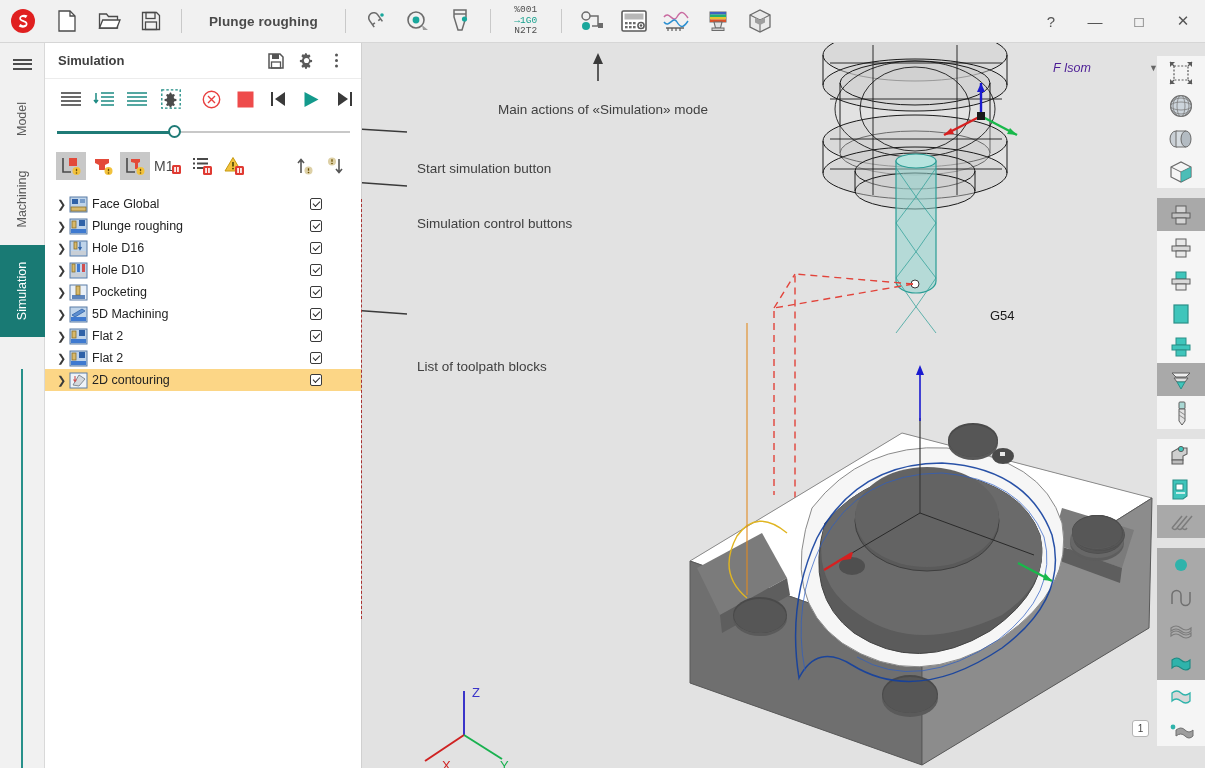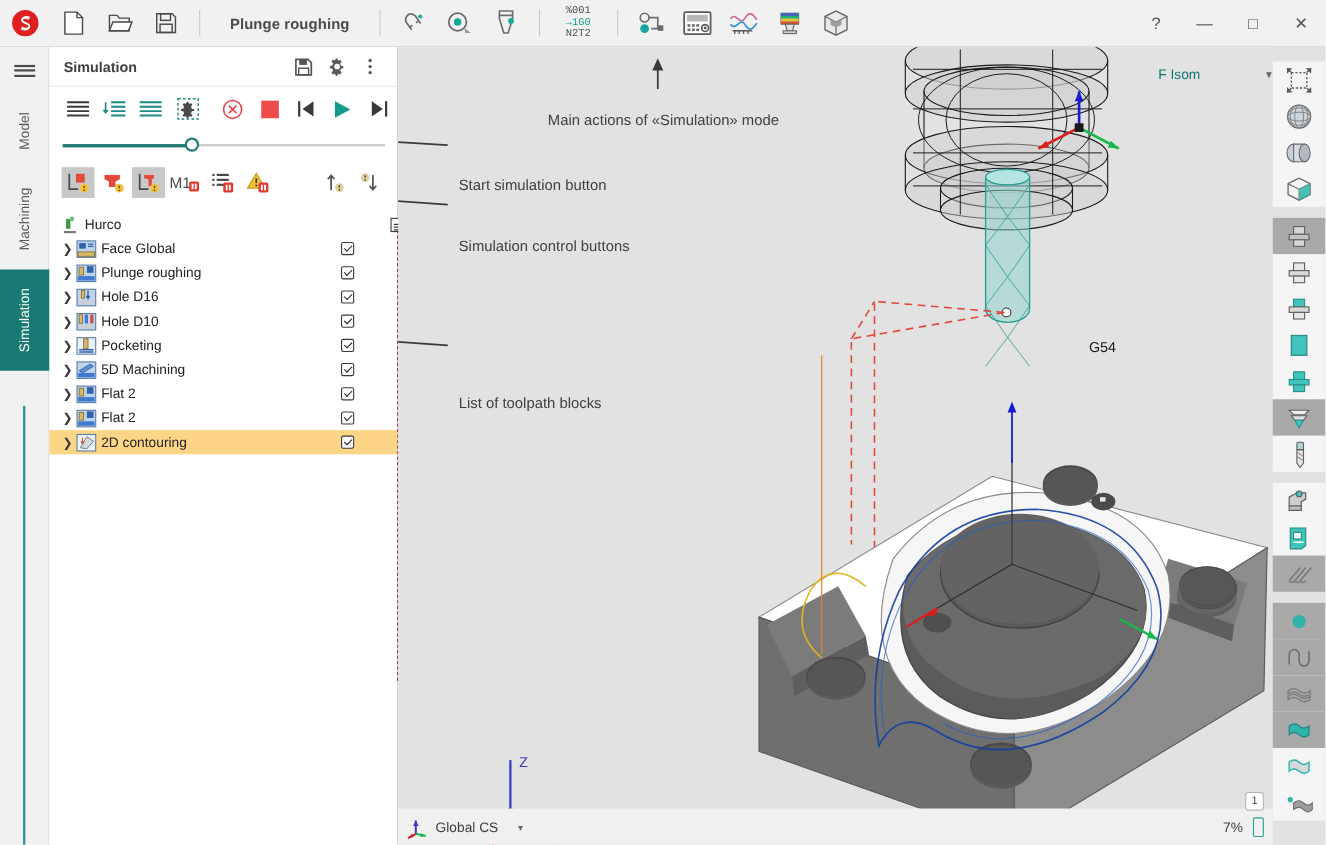--- a/index.html
+++ b/index.html
@@ -132,21 +132,21 @@
 
   
   .viewport{
     position:absolute; left:362px; top:43px; width:843px; height:725px;
     background:#e2e2e2; overflow:hidden;
   }
   .vp-combo{
     position:absolute; right:47px; top:13px; width:105px; height:24px;
     display:flex; align-items:center; cursor:pointer;
   }
-  .vp-combo .lbl{ font-size:12.5px; color:#0f766e; }
+  .vp-combo .lbl{ font-size:12.5px; color:#4c1d95;font-style:italic; }
   .vp-combo .cv{ margin-left:auto; font-size:9px; color:#666; }
 
   .ann{
     position:absolute; font-size:13.5px; color:#404040; white-space:nowrap;
   }
 
   
   .rrail{
     position:absolute; right:0; top:43px; width:48px; height:725px;
     background:#e2e2e2;
@@ -511,35 +511,20 @@
           <circle cx="6" cy="5.5" r="4" fill="#ddd0a6"></circle>
           <path d="M6 3.3v2.4" stroke="#6b4e00" stroke-width="1.3"></path>
           <circle cx="6" cy="7.5" r=".8" fill="#6b4e00"></circle>
         </svg>
       </div>
     </div>
 
     <div class="tree">
       <div class="tree-vline"></div>
 
-      <div class="tree-root">
-        <svg width="17" height="17" viewBox="0 0 17 17">
-          <path d="M3 14h11v2H3z" fill="#7a7a7a"></path>
-          <path d="M5 3h4v9H5z" fill="#3f9b4a"></path>
-          <path d="M9 1h3v4H9z" fill="#6ab36f"></path>
-        </svg>
-        <span class="tlabel">Hurco</span>
-        <div style="position:absolute;left:310px;width:13px;height:13px;border:1.2px solid #3a3a3a;background:#fff">
-          <svg width="11" height="11" viewBox="0 0 11 11">
-            <g stroke="#3a3a3a" stroke-width="1">
-                <path d="M2 3h7M2 5.5h7M2 8h7"></path>
-              </g>
-          </svg>
-        </div>
-      </div>
 
       <div id="tree-rows">
           <div class="tree-row">
             <span class="chev">❯</span>
             <span class="ticon">
               <svg width="19" height="17" viewBox="0 0 19 17">
                 <rect x="1" y="1" width="17" height="15" fill="#bfd4ea" stroke="#5b7da6" stroke-width="1"></rect>
                 <rect x="3" y="3" width="6" height="5" fill="#2f62a8"></rect>
                 <path d="M11 4h5M11 6h5" stroke="#2f62a8" stroke-width="1.2"></path>
                 <rect x="2" y="11" width="15" height="4" fill="#d8b96a" stroke="#8a6f2b" stroke-width=".8"></rect>
@@ -995,33 +980,15 @@
       </div>
       <div class="rr-btn">
         <svg width="26" height="24" viewBox="0 0 26 24">
           <circle cx="5" cy="9" r="2.4" fill="#2fb3ab"></circle>
           <path d="M8 12 q5 -4 9 0 t8 0 v6 q-4 4 -8 0 t-9 0z" fill="#9e9e9e" stroke="#6f6f6f" stroke-width="1"></path>
         </svg>
       </div>
     </div>
   </div>
 
-  <div class="status">
-    <div class="st-icon">
-      <svg width="22" height="22" viewBox="0 0 22 22">
-        <path d="M10 17 L10 5" stroke="#3a34c9" stroke-width="1.8"></path>
-        <path d="M10 5 l-2.5 5 h5 z" fill="#3a34c9"></path>
-        <path d="M10 17 L3 21" stroke="#cf2222" stroke-width="1.8"></path>
-        <path d="M3 21 l5 -1 l-1.5 -3 z" fill="#cf2222"></path>
-        <path d="M10 17 L19 19" stroke="#19b14f" stroke-width="1.8"></path>
-        <path d="M19 19 l-5 1 l1 -3.5 z" fill="#19b14f"></path>
-      </svg>
-    </div>
-    <div class="st-cs">Global CS</div>
-    <div class="st-cv">▾</div>
-    <div class="st-right">
-      <div class="st-zoom">7%</div>
-      <div class="st-batt"></div>
-    </div>
-  </div>
   <div class="badge1">1</div>
 
 </div>
 
 </body></html>

